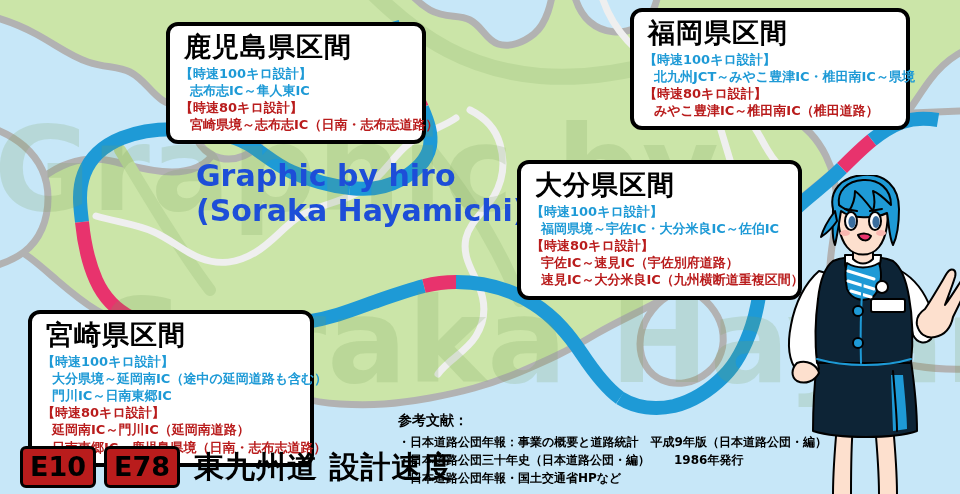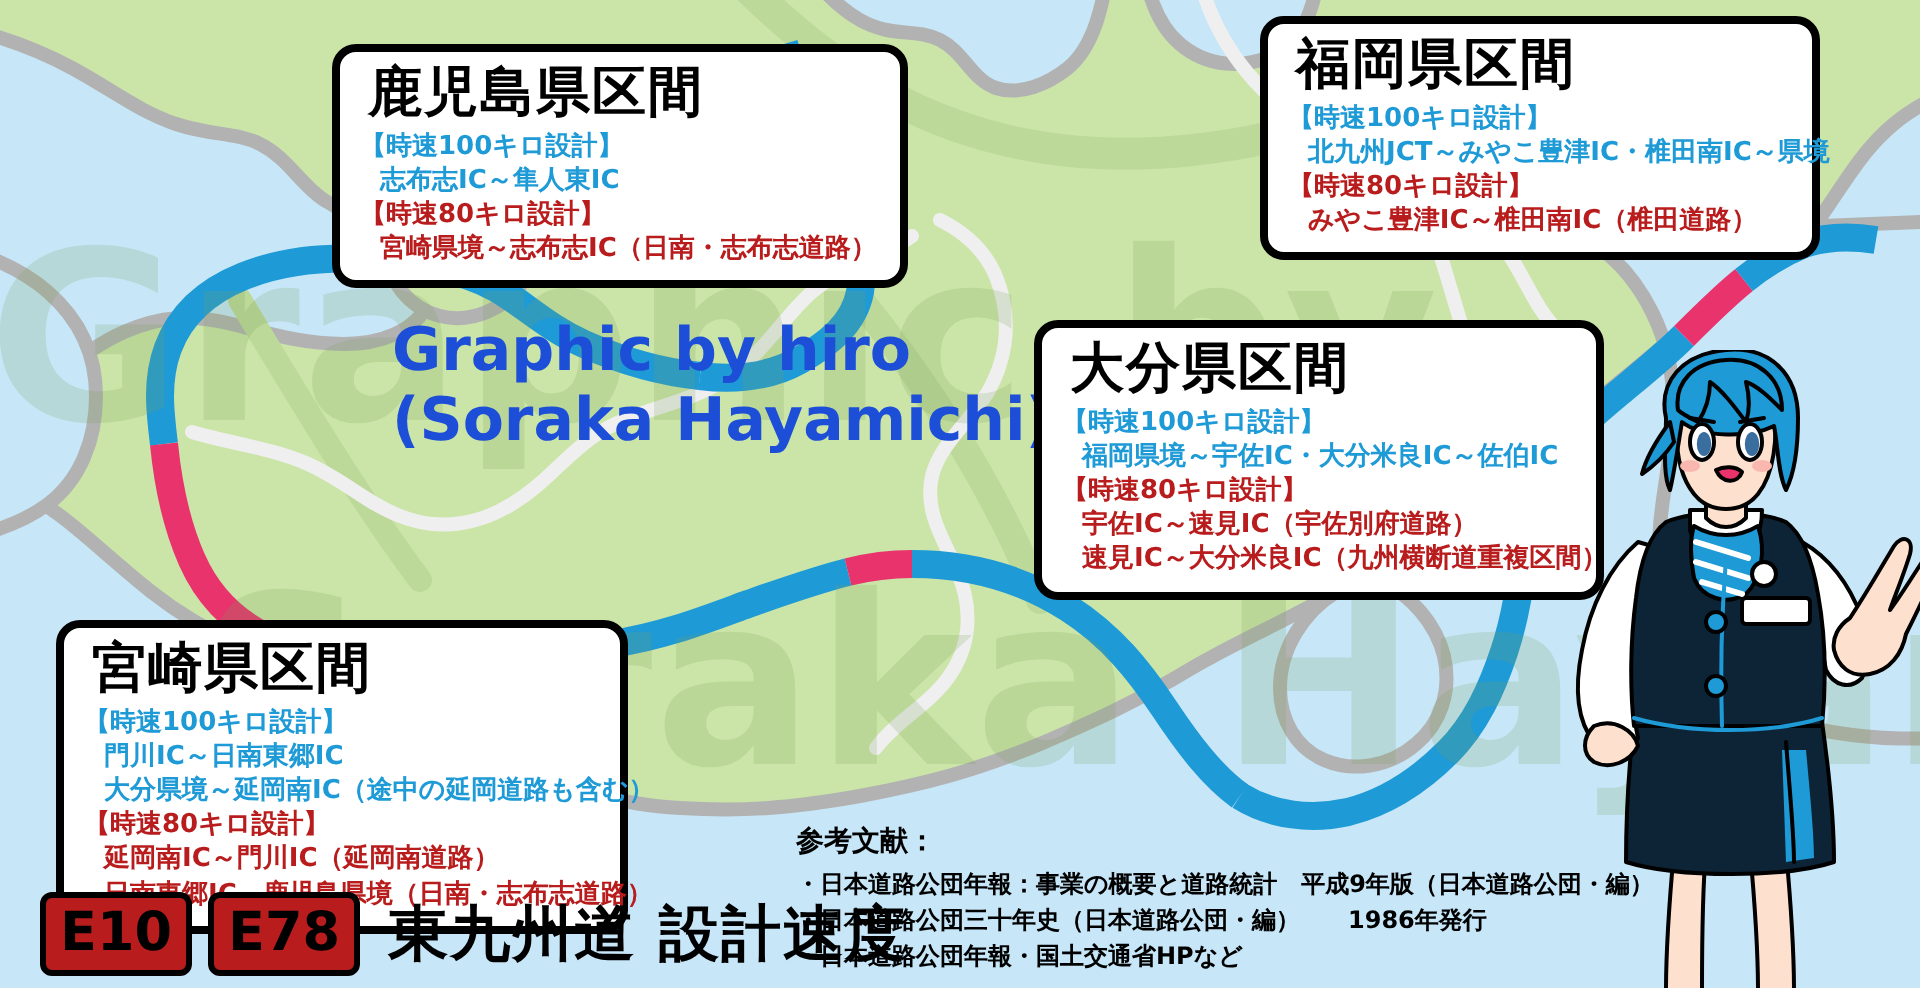--- a/index.html
+++ b/index.html
@@ -52,21 +52,21 @@
   }
   .box .ln{
     font-family:"DejaVu Sans","Liberation Sans",sans-serif;
     font-weight:bold;font-size:13px;line-height:1.32;
     white-space:nowrap;letter-spacing:0px;
   }
   .ln.blue{color:#1e9ad6;}
   .ln.pink{color:#b91c1c;}
   .ln.ind{padding-left:10px;}
 
-  #box-kagoshima{left:166px;top:22px;width:288px;}
+  #box-kagoshima{left:166px;top:22px;width:260px;}
   #box-fukuoka{left:630px;top:8px;width:280px;}
   #box-oita{left:517px;top:160px;width:285px;}
   #box-miyazaki{left:28px;top:310px;width:286px;}
 
   
   #bottom-title{
     position:absolute;left:20px;top:446px;
     display:flex;align-items:center;gap:8px;
   }
   .shield{
@@ -258,22 +258,22 @@
     <div class="ln blue">【時速100キロ設計】</div>
     <div class="ln blue ind">福岡県境～宇佐IC・大分米良IC～佐伯IC</div>
     <div class="ln pink">【時速80キロ設計】</div>
     <div class="ln pink ind">宇佐IC～速見IC（宇佐別府道路）</div>
     <div class="ln pink ind">速見IC～大分米良IC（九州横断道重複区間）</div>
   </div>
 
   <div class="box" id="box-miyazaki">
     <div class="ttl">宮崎県区間</div>
     <div class="ln blue">【時速100キロ設計】</div>
+    <div class="ln blue ind">大分県境～延岡南IC（途中の延岡道路も含む）</div>
     <div class="ln blue ind">門川IC～日南東郷IC</div>
-    <div class="ln blue ind">大分県境～延岡南IC（途中の延岡道路も含む）</div>
     <div class="ln pink">【時速80キロ設計】</div>
     <div class="ln pink ind">延岡南IC～門川IC（延岡南道路）</div>
     <div class="ln pink ind">日南東郷IC～鹿児島県境（日南・志布志道路）</div>
   </div>
 
   <div id="bottom-title">
     <span class="shield">E10</span>
     <span class="shield">E78</span>
     <span id="road-name">東九州道 設計速度</span>
   </div>

